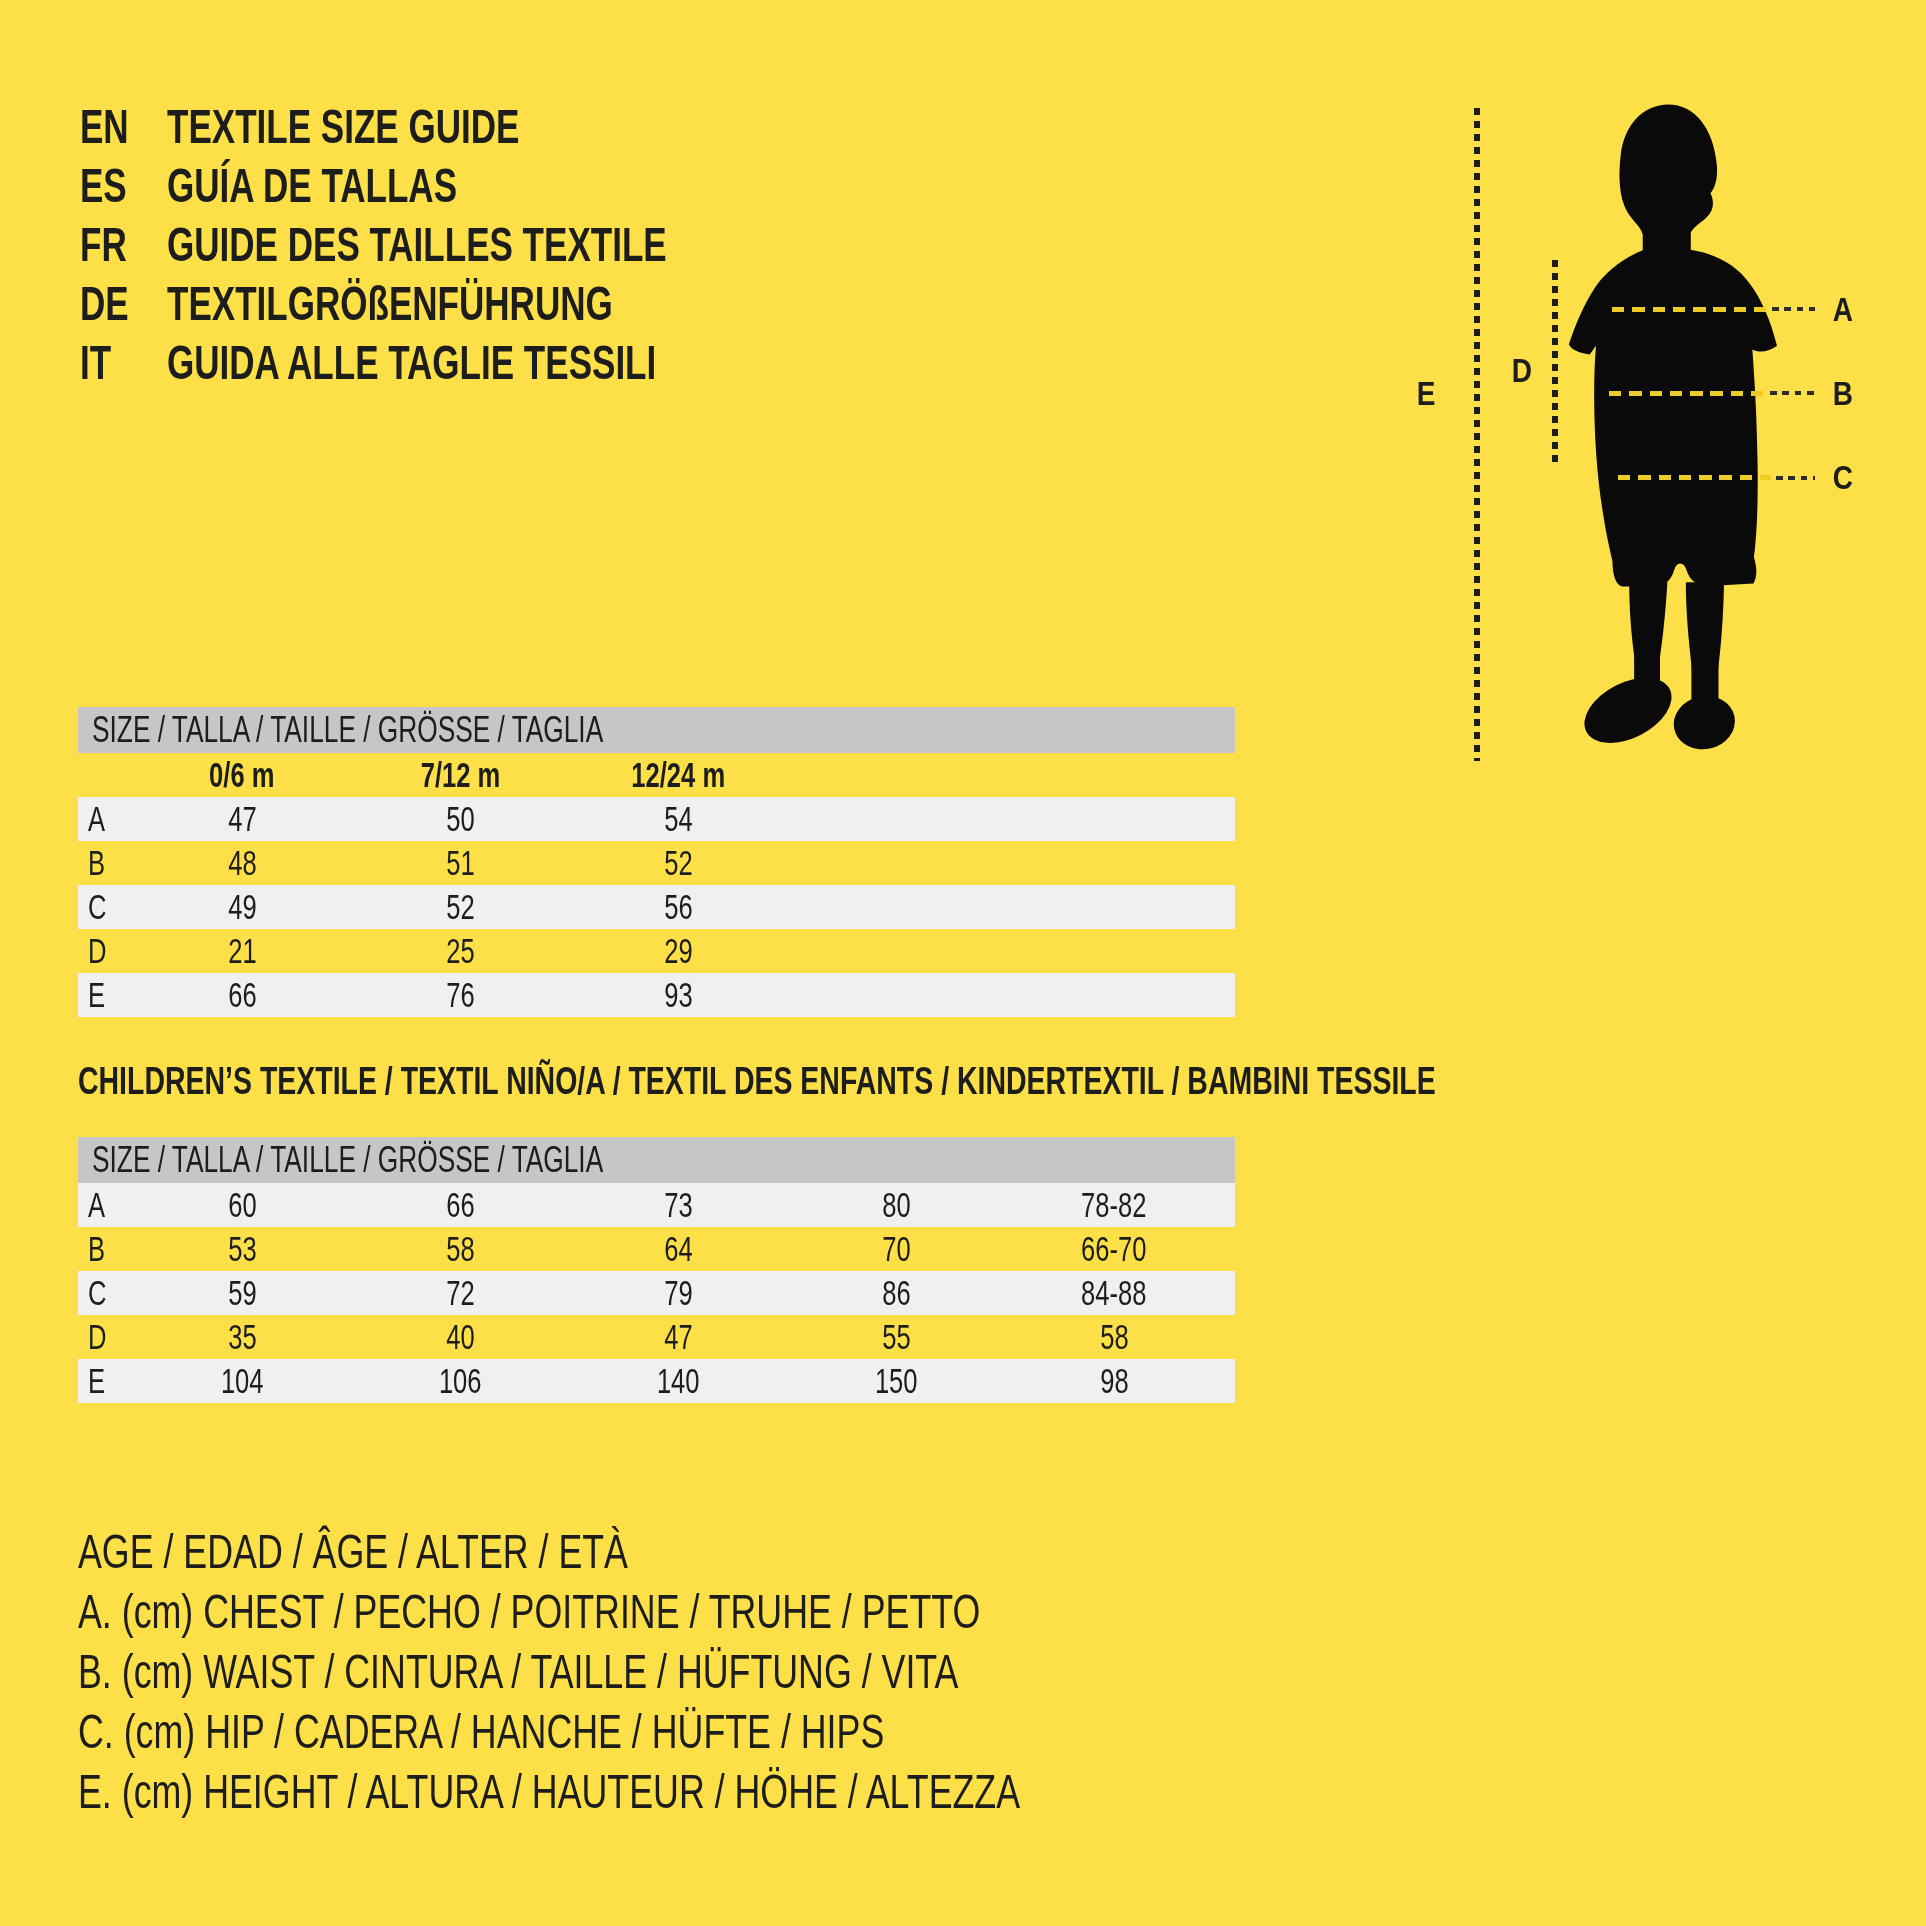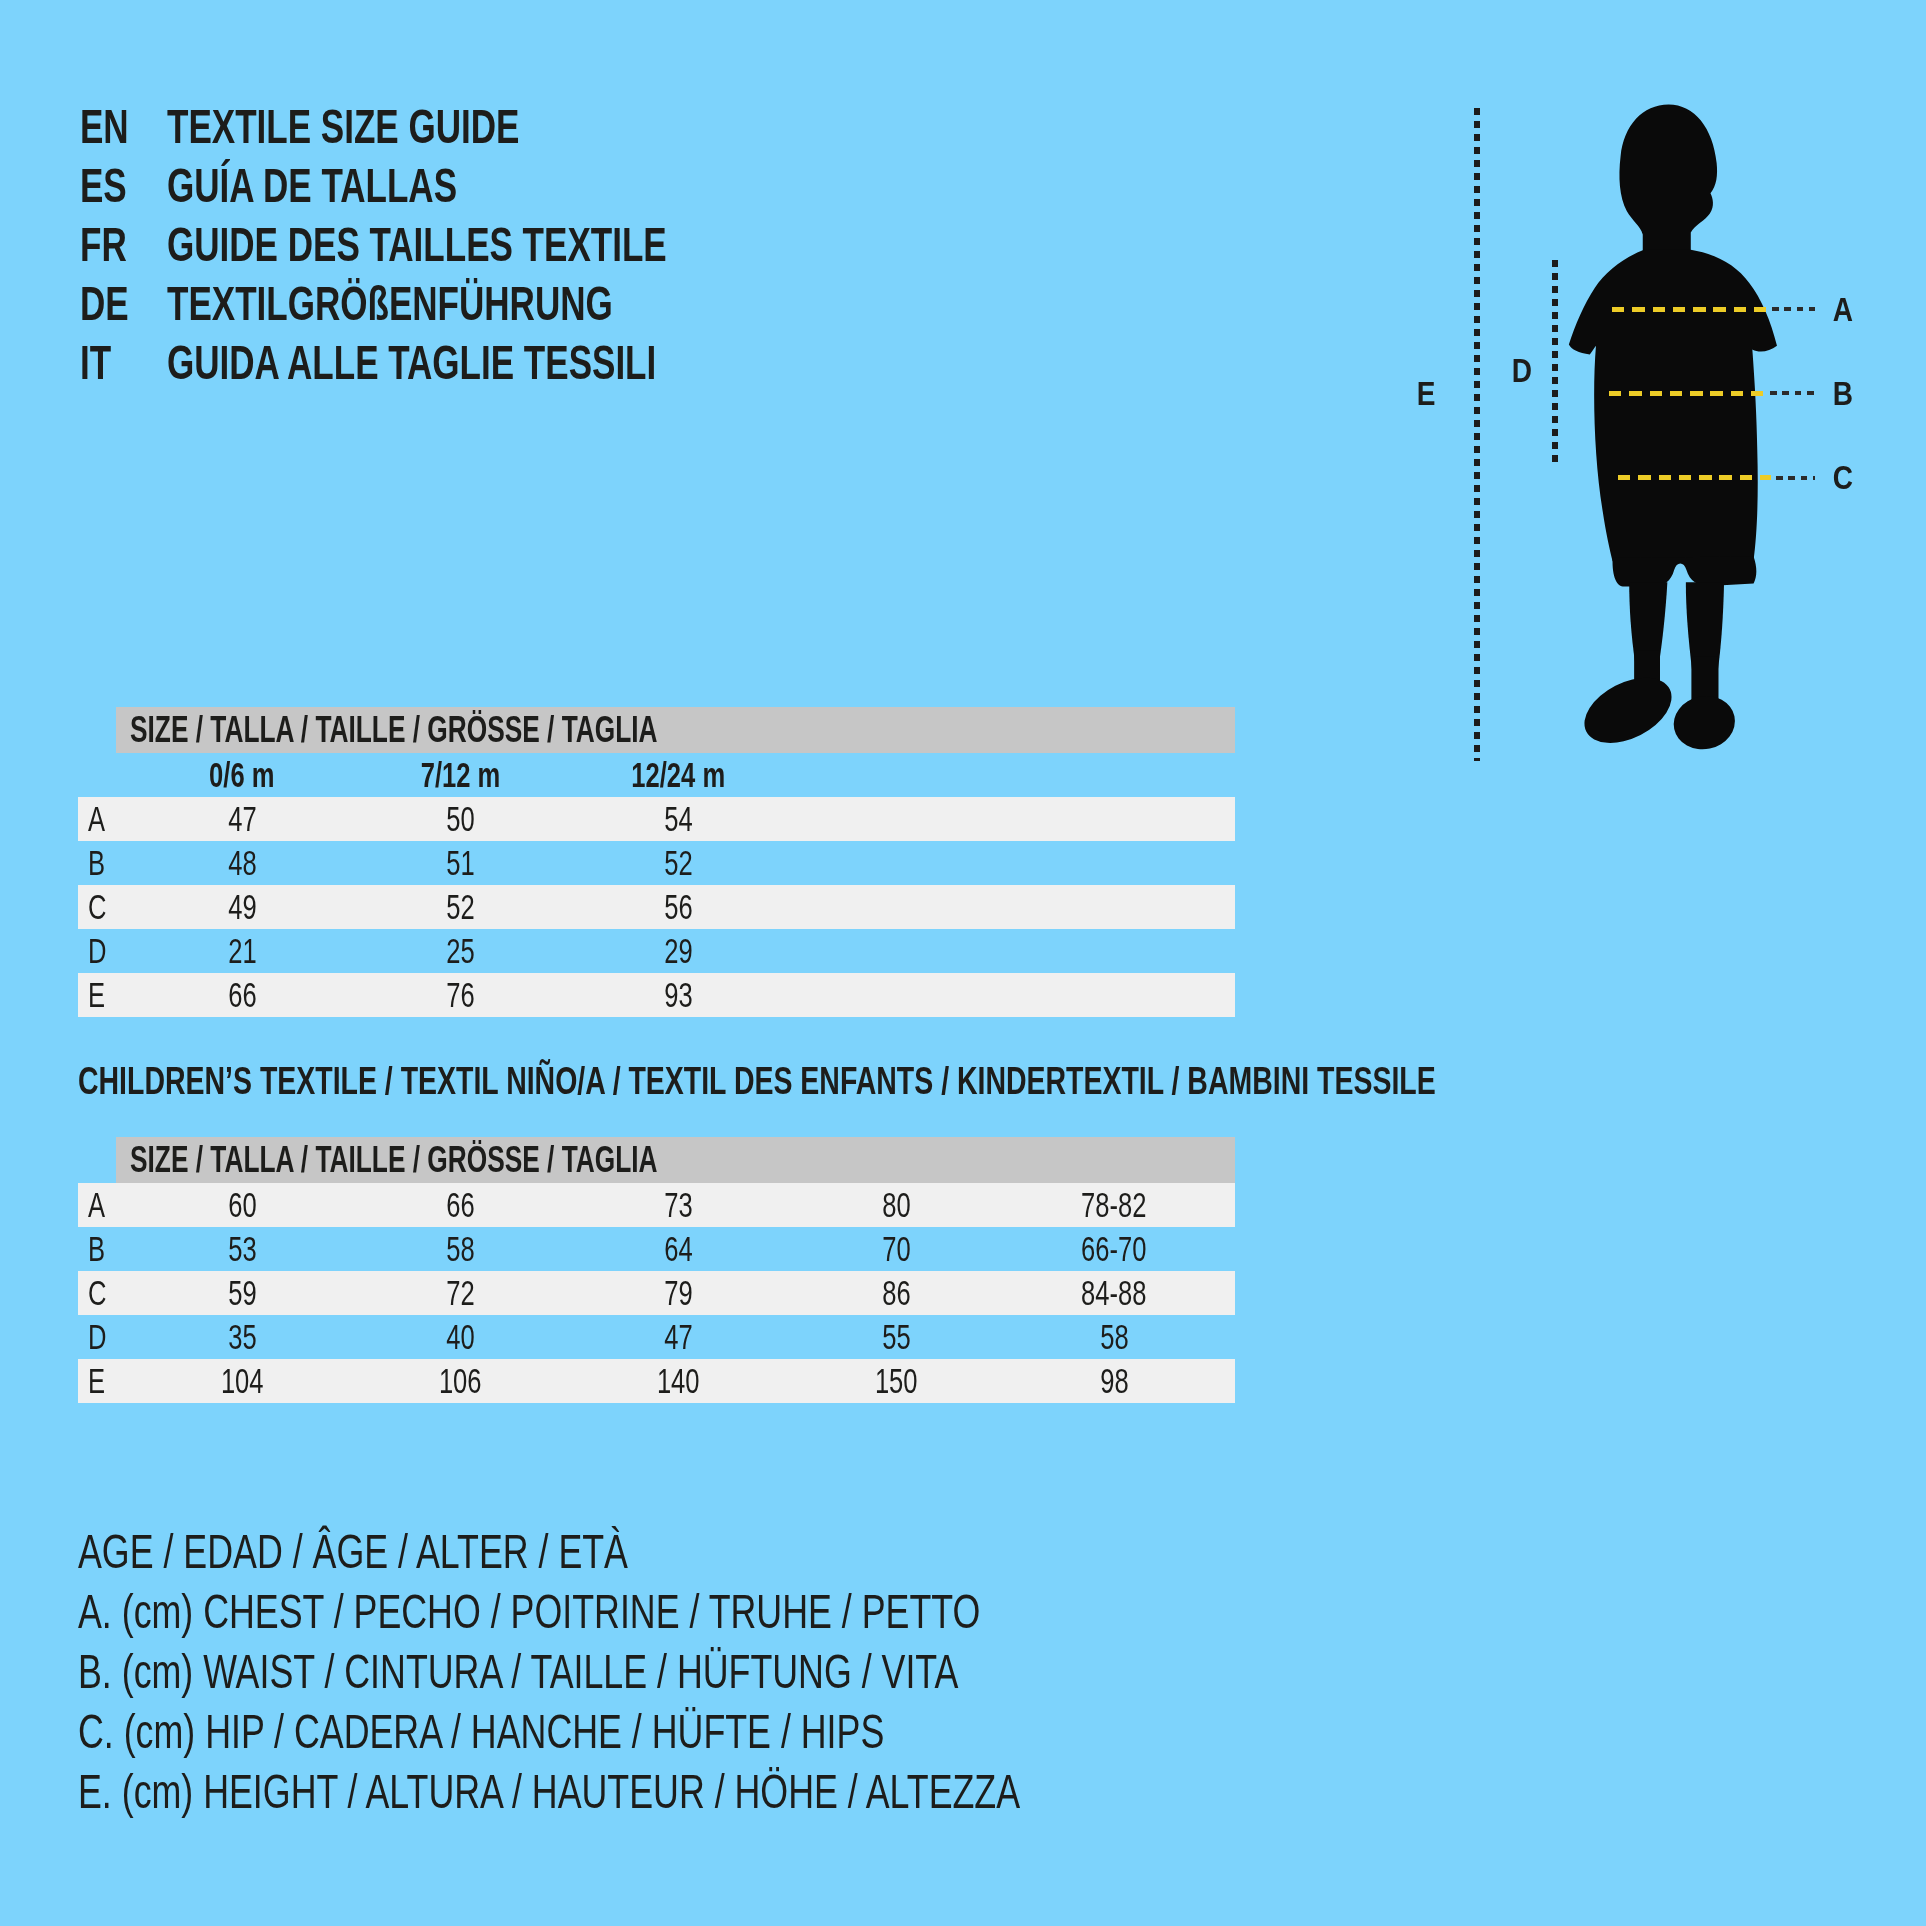--- a/index.html
+++ b/index.html
@@ -1,17 +1,17 @@
 <!DOCTYPE html>
 <html style="font-size:10px"><head>
 <meta charset="utf-8">
 <style>
   html,body{margin:0;padding:0;background:#ffffff;}
   #canvas{
-    position:relative;width:1926px;height:1926px;background:#7dd3fc;overflow:hidden;
+    position:relative;width:1926px;height:1926px;background:#fde047;overflow:hidden;
     font-family:"Liberation Sans","DejaVu Sans",sans-serif;color:#1d1d1b;
   }
   
   .cx{display:inline-block;white-space:nowrap;transform:scaleX(0.73);}
   .oxl{transform-origin:0 50%;}
   .oxc{transform-origin:50% 50%;}
   .cxm{display:inline-block;white-space:nowrap;transform:scaleX(0.85);transform-origin:50% 50%;}
 
   
   #lang-list{position:absolute;left:80px;top:97px;}
@@ -19,21 +19,21 @@
   .lang-code{width:87px;}
   
   .sec-title{position:absolute;left:78px;font-size:39px;font-weight:700;line-height:43px;}
   #babies-title{top:627px;}
   #children-title{top:1059px;}
 
   
   .sizetable{position:absolute;left:78px;width:1157px;}
   #babies-table{top:707px;}
   #children-table{top:1137px;}
-  .thead{height:46px;line-height:46px;background:#c6c6c6;padding-left:13.6px;font-size:36px;font-weight:700;margin-left:38px;}
+  .thead{height:46px;line-height:46px;background:#c6c6c6;padding-left:13.6px;font-size:36px;font-weight:400;}
   .trow{display:flex;height:44px;line-height:44px;font-size:35px;font-weight:500;}
   .trow.alt{background:#f0f0f0;}
   .rlabel{width:55px;padding-left:10px;box-sizing:border-box;font-weight:500;}
   .cell{width:218px;text-align:center;}
   .colhdr{font-weight:700;}
 
   
   #legend{position:absolute;left:78px;top:1521px;}
   .legend-line{height:60px;line-height:60px;font-size:49px;font-weight:400;}
 

